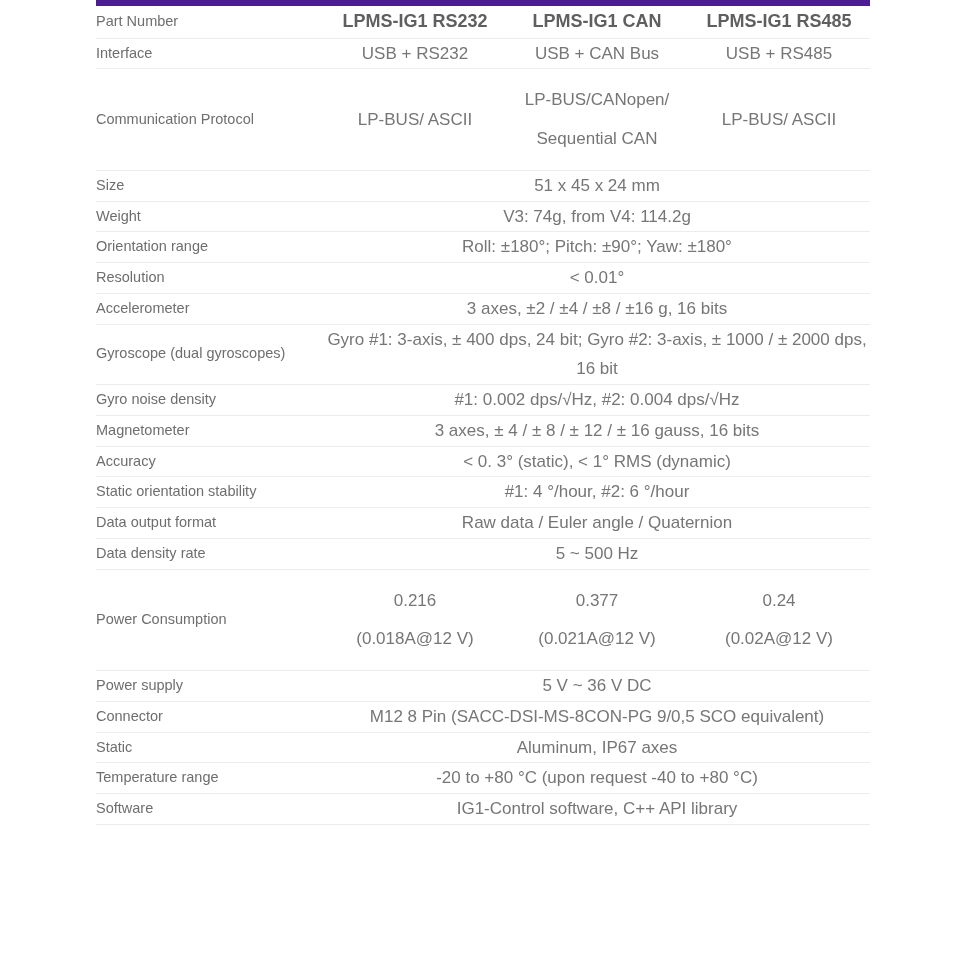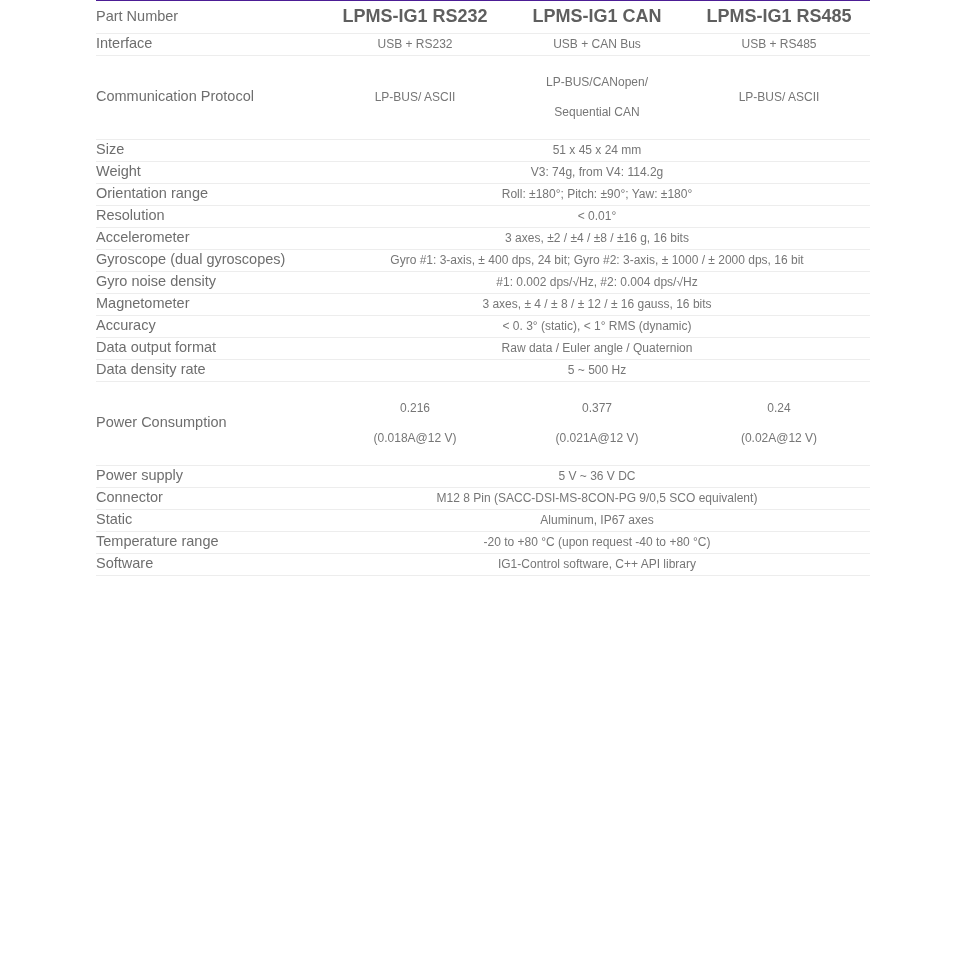--- a/index.html
+++ b/index.html
@@ -26,42 +26,42 @@
   .spec-table {
     width: 100%;
     border-collapse: collapse;
     table-layout: fixed;
   }
 
   .spec-table tr {
     border-bottom: 1px solid #ededed;
   }
   .spec-table tr.first-row {
-    border-top: 1px solid #4c1d95;
+    border-top: 6px solid #4c1d95;
   }
 
   .spec-table td,
   .spec-table th {
     padding: 0;
     vertical-align: middle;
     font-weight: normal;
   }
 
   .label-cell {
     width: 228px;
     text-align: left;
     font-size: 14.5px;
     color: #6e6e6e;
     padding: 12px 8px 12px 2px;
     line-height: 1.35;
   }
 
   .value-cell {
     text-align: center;
-    font-size: 12px;
+    font-size: 17px;
     color: #767676;
     padding: 12px 6px;
     line-height: 1.75;
   }
 
   .value-cell.head {
     font-weight: bold;
     color: #5f5f5f;
     font-size: 18px;
   }
@@ -147,20 +147,24 @@
         </tr>
         <tr>
           <td class="label-cell">Magnetometer</td>
           <td class="value-cell span" colspan="3">3 axes, ± 4 / ± 8 / ± 12 / ± 16 gauss, 16 bits</td>
         </tr>
         <tr>
           <td class="label-cell">Accuracy</td>
           <td class="value-cell span" colspan="3">&lt; 0. 3° (static), &lt; 1° RMS (dynamic)</td>
         </tr>
         <tr>
+          <td class="label-cell">Static orientation stability</td>
+          <td class="value-cell span" colspan="3">#1: 4 °/hour, #2: 6 °/hour</td>
+        </tr>
+        <tr>
           <td class="label-cell">Data output format</td>
           <td class="value-cell span" colspan="3">Raw data / Euler angle / Quaternion</td>
         </tr>
         <tr>
           <td class="label-cell">Data density rate</td>
           <td class="value-cell span" colspan="3">5 ~ 500 Hz</td>
         </tr>
         <tr class="tall">
           <td class="label-cell">Power Consumption</td>
           <td class="value-cell col-a">

